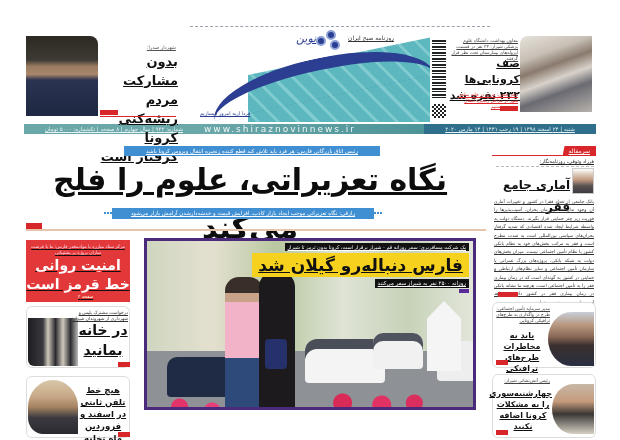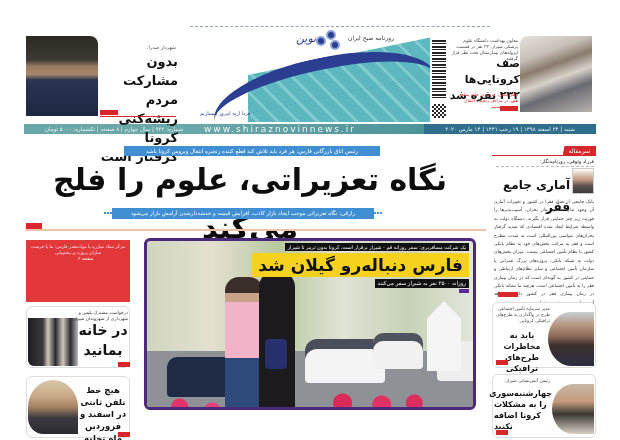--- a/index.html
+++ b/index.html
@@ -1,19 +1,19 @@
 <!DOCTYPE html>
 <html><head>
 <meta charset="utf-8">
 <style>
   * { margin: 0; padding: 0; box-sizing: border-box; }
   html, body { width: 620px; height: 440px; overflow: hidden; background: #ffffff; }
   body { font-family: "DejaVu Sans", sans-serif; position: relative; color: #111; }
   .abs { position: absolute; }
-  .rtl { direction: rtl; }
+  .rtl { direction: rtl; text-decoration: underline; }
 
   
   .dash-line { position: absolute; top: 26px; left: 190px; width: 300px; border-top: 1px dashed #9aa3b0; }
   .logo-area { left: 198px; top: 28px; width: 232px; height: 94px; overflow: hidden; }
   .logo-pattern { position: absolute; left: 50px; top: 0; width: 182px; height: 94px;
     background: repeating-linear-gradient(45deg, #5cb8be 0 6px, #7fcbd0 6px 9px, #5cb8be 9px 14px);
     clip-path: polygon(0 50%, 100% 10%, 100% 100%, 0 100%); }
   .logo-swoosh { position: absolute; left: 10px; top: 30px; width: 225px; height: 40px;
     border-top: 12px solid #2b3e92; border-radius: 50% 50% 0 0 / 100% 100% 0 0; transform: rotate(-12deg); }
   .logo-text { position: absolute; left: 4px; top: 34px; font-family: "DejaVu Serif", serif; font-weight: bold;
@@ -75,21 +75,21 @@
   .lc1-head { left: 78px; top: 320px; width: 50px; font-size: 14px; font-weight: bold; line-height: 20px; text-align: center; }
   .lc1-badge { left: 118px; top: 362px; width: 12px; height: 5px; background: #d8272a; }
 
   .lc2 { left: 26px; top: 376px; width: 104px; height: 62px; }
   .lc2-photo { left: 28px; top: 380px; width: 50px; height: 54px; border-radius: 50% 50% 0 30%;
     background: linear-gradient(180deg, #d7c7aa 0%, #c9a987 30%, #a58362 50%, #3c3a40 70%, #2a2a30 100%); }
   .lc2-head { left: 78px; top: 384px; width: 50px; font-size: 8.5px; font-weight: bold; line-height: 12px; text-align: center; }
   .lc2-badge { left: 118px; top: 432px; width: 12px; height: 5px; background: #d8272a; }
 
   
-  .photo-frame { left: 144px; top: 238px; width: 332px; height: 172px; border: 3px solid #4b2a7b; border-radius: 6px; overflow: hidden;
+  .photo-frame { left: 144px; top: 238px; width: 332px; height: 172px; border: 3px solid #4b2a7b; border-radius: 0; overflow: hidden;
     background:
       linear-gradient(180deg, rgba(255,255,255,0) 70%, #e9d65a 90%, #f0c830 100%),
       linear-gradient(90deg, #cfd6c0 0%, #e4e0d0 20%, #b8c8a0 40%, #dfe4d6 60%, #c7d2b8 80%, #e2e6da 100%); }
   .ph-road { position: absolute; left: 0; top: 110px; width: 100%; height: 60px; background: #8e9196; }
   .ph-car1 { position: absolute; left: 20px; top: 116px; width: 70px; height: 40px; background: #1f2a44; border-radius: 10px 10px 4px 4px; }
   .ph-car2 { position: absolute; left: 158px; top: 98px; width: 80px; height: 44px; background: #f4f4f4; border-radius: 12px 12px 4px 4px; box-shadow: inset 0 10px 0 #4a4e58; }
   .ph-car3 { position: absolute; left: 226px; top: 92px; width: 50px; height: 36px; background: #f1f1f1; border-radius: 10px 10px 4px 4px; box-shadow: inset 0 8px 0 #50545e; }
   .ph-car4 { position: absolute; left: 290px; top: 100px; width: 40px; height: 40px; background: #eee; border-radius: 8px 8px 4px 4px; }
   .ph-man { position: absolute; left: 78px; top: 36px; width: 38px; height: 156px;
     background: linear-gradient(180deg, #3a2e2a 0 10%, #c9a28a 10% 16%, #f2b3c9 16% 52%, #2e4a7a 52% 100%); border-radius: 14px 14px 2px 2px; }
@@ -124,21 +124,21 @@
   .rc2-photo { left: 548px; top: 312px; width: 46px; height: 54px; border-radius: 50% 0 0 50%;
     background: linear-gradient(180deg, #c8cfd8 0%, #b7967e 25%, #8c6a58 45%, #3a302e 62%, #2a2f42 100%); }
   .rc2-kicker { left: 494px; top: 306px; width: 56px; font-size: 4.5px; color: #444; text-align: right; line-height: 6px; }
   .rc2-head { left: 494px; top: 330px; width: 56px; font-size: 8px; font-weight: bold; text-align: center; line-height: 11px; }
   .rc2-badge { left: 496px; top: 360px; width: 12px; height: 5px; background: #d8272a; }
 
   .rc3 { left: 492px; top: 374px; width: 104px; height: 64px; }
   .rc3-photo { left: 552px; top: 384px; width: 42px; height: 50px; border-radius: 50% 0 0 50%;
     background: linear-gradient(180deg, #c7b8a6 0%, #c59a7c 35%, #3a3834 60%, #d8d0c4 100%); }
   .rc3-kicker { left: 494px; top: 378px; width: 56px; font-size: 4.5px; color: #444; text-align: right; line-height: 6px; }
-  .rc3-head { left: 494px; top: 388px; width: 58px; font-size: 8px; font-weight: bold; text-align: left; line-height: 11px; }
+  .rc3-head { left: 494px; top: 388px; width: 58px; font-size: 8px; font-weight: bold; text-align: center; line-height: 11px; }
   .rc3-badge { left: 496px; top: 430px; width: 12px; height: 5px; background: #d8272a; }
 </style>
 </head>
 <body>
 
 <div class="dash-line"></div>
 
 <div class="abs logo-area">
   <div class="logo-pattern"></div>
   <div class="logo-swoosh"></div>
@@ -174,20 +174,21 @@
 <div class="abs pre-head rtl">رئیس اتاق بازرگانی فارس: هر فرد باید تلاش کند قطع کننده زنجیره انتقال ویروس کرونا باشد</div>
 <div class="abs main-head rtl">نگاه تعزیراتی، علوم را فلج می‌کند</div>
 <div class="abs post-dots"></div>
 <div class="abs post-head rtl">رازقی: نگاه تعزیراتی موجب ایجاد بازار کاذب، افزایش قیمت و خدشه‌دارشدن آرامش بازار می‌شود</div>
 <div class="abs post-dots2"></div>
 <div class="abs head-badge"></div>
 <div class="abs head-rule"></div>
 
 <div class="abs red-box rtl">
   <div class="red-kicker">مرکز ستاد مبارزه با موادمخدر فارس: ما با فرصت سازان پروژه پر پشتیبانی</div>
+  <div class="red-head">امنیت روانی خط قرمز است</div>
   <div class="red-badge">صفحه ۲</div>
 </div>
 
 <div class="abs card lc1"></div>
 <div class="abs lc1-photo"></div>
 <div class="abs lc1-kicker rtl">درخواست مشترک پلیس و شهرداری از شهروندان شیراز:</div>
 <div class="abs lc1-head rtl">در خانه بمانید</div>
 <div class="abs lc1-badge"></div>
 
 <div class="abs card lc2"></div>

